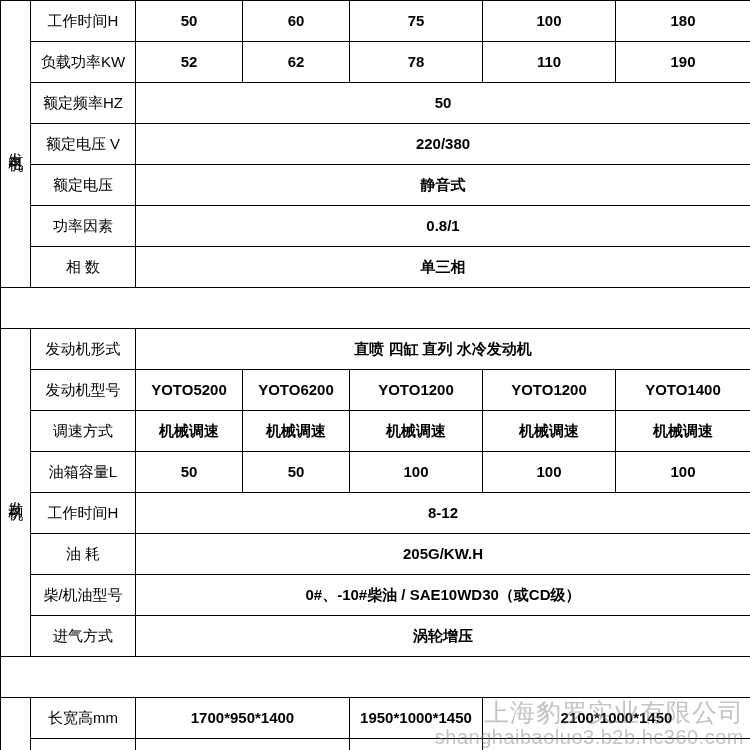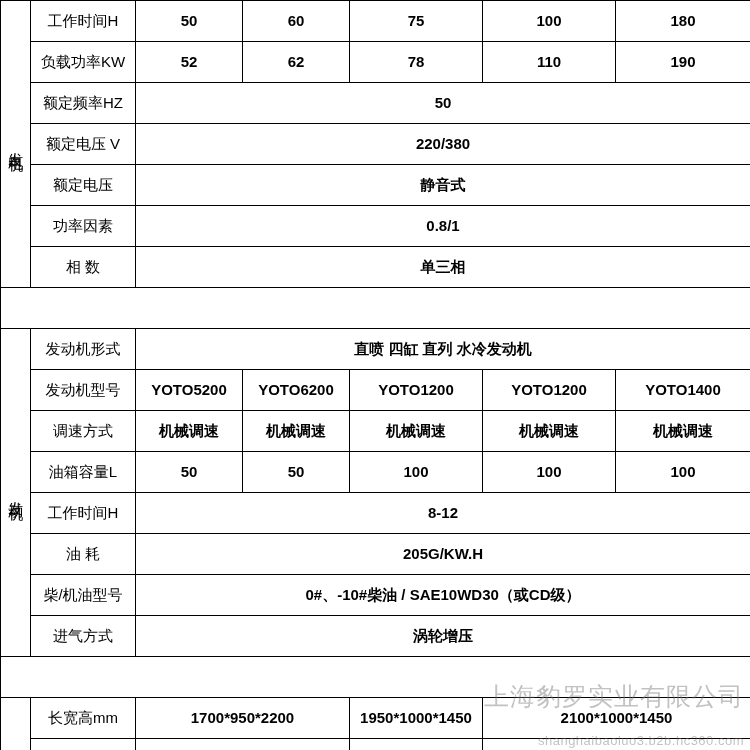--- a/index.html
+++ b/index.html
@@ -70,26 +70,25 @@
     z-index: 5;
   }
   .watermark .line1 {
     font-size: 25px;
     color: rgba(120,120,120,0.45);
     font-family: "Liberation Sans", sans-serif;
     letter-spacing: 1px;
     line-height: 1.1;
   }
   .watermark .line2 {
-    font-size: 13px;
+    font-size: 20px;
     color: rgba(120,120,120,0.45);
     font-family: "Liberation Sans", sans-serif;
     letter-spacing: 0.5px;
     line-height: 1.1;
-    margin-top: 23px;
   }
 </style>
 </head>
 <body>
 
 <table class="spec">
   <colgroup>
     <col style="width:30px">
     <col style="width:105px">
     <col style="width:107px">
@@ -194,21 +193,21 @@
 
     <tr class="spacer-row">
       <td colspan="7"></td>
     </tr>
 
     <tr>
       <td class="group" rowspan="3">
         
       </td>
       <td class="label">长宽高mm</td>
-      <td class="val" colspan="2">1700*950*2200</td>
+      <td class="val" colspan="2">1700*950*1400</td>
       <td class="val">1950*1000*1450</td>
       <td class="val" colspan="2">2100*1000*1450</td>
     </tr>
     <tr>
       <td class="label">净重KG</td>
       <td class="val" colspan="2">800/900</td>
       <td class="val">1150/1350</td>
       <td class="val" colspan="2">1250/1450</td>
     </tr>
 

